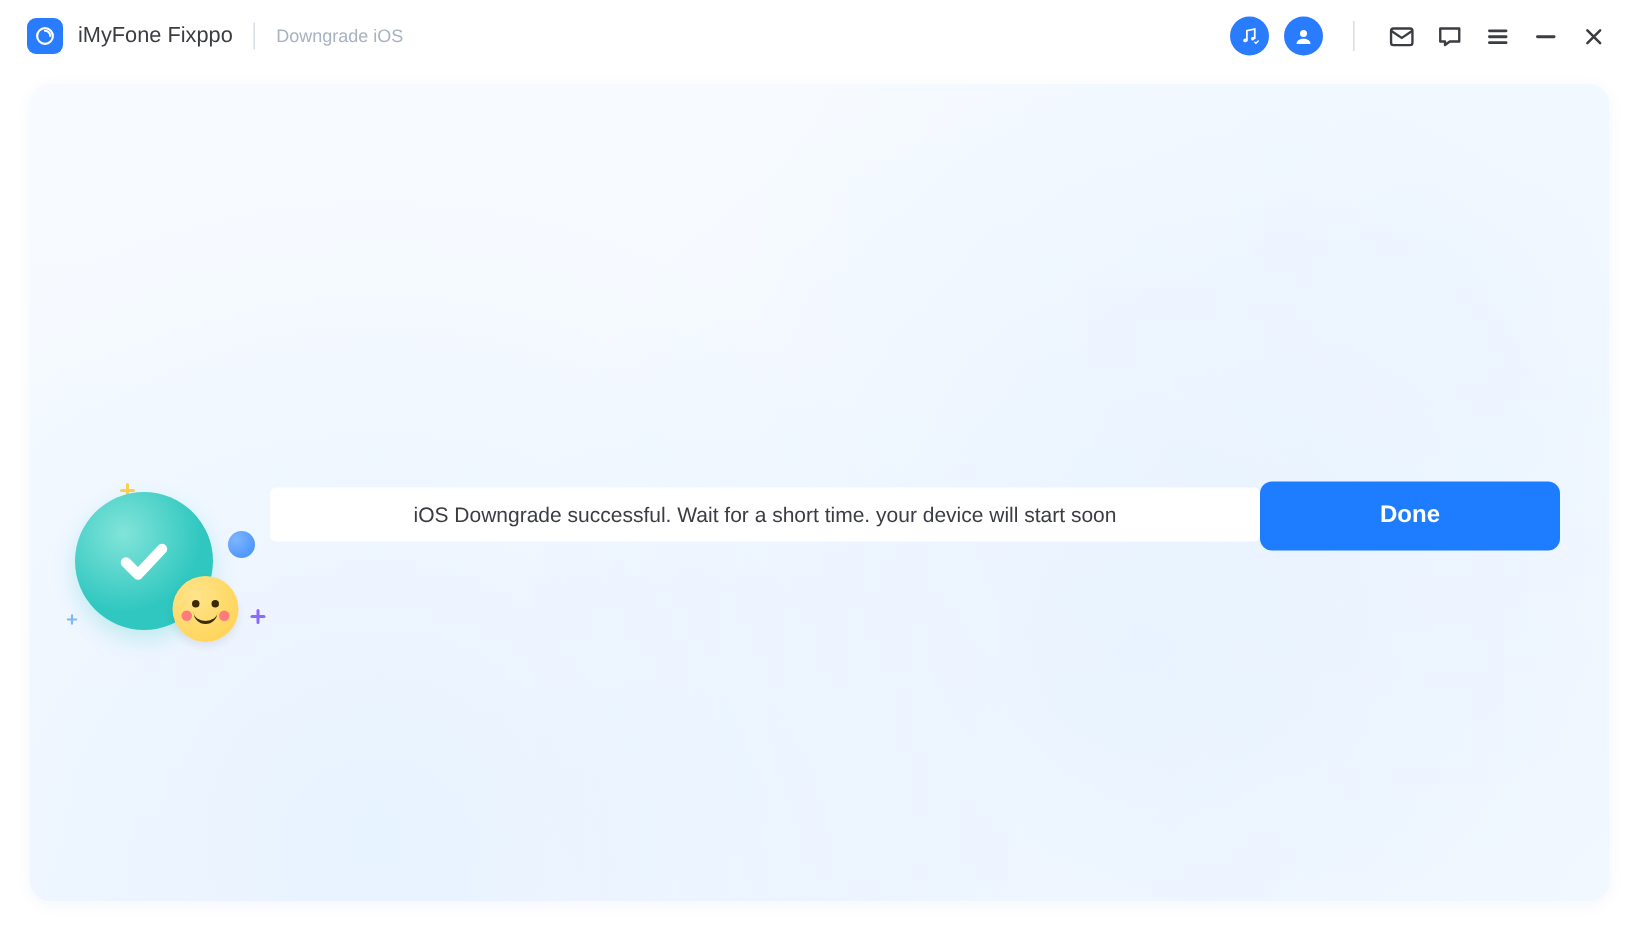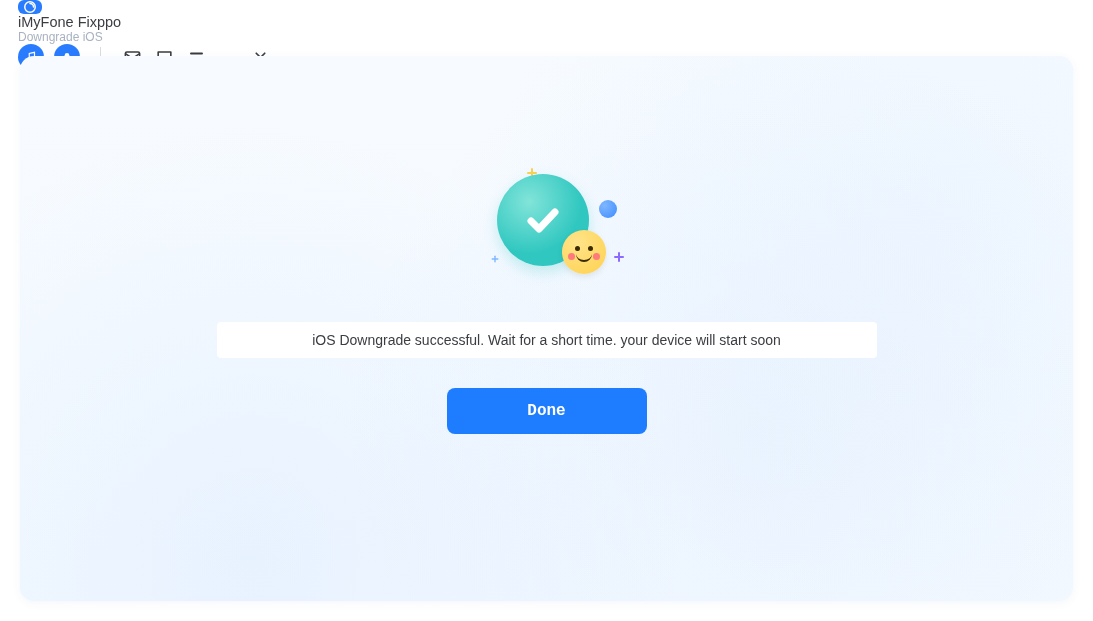--- a/index.html
+++ b/index.html
@@ -3,22 +3,22 @@
 <meta charset="utf-8">
 <style>
   * { box-sizing: border-box; margin: 0; padding: 0; }
   html, body { width: 1093px; height: 621px; font-family: -apple-system, "Segoe UI", Arial, sans-serif; background:#fff; }
   body { position: relative; overflow: hidden; }
 
   
   .titlebar {
     height: 48px;
     display: flex;
+    align-items: center;
     padding: 0 20px 0 18px;
-    flex-direction: column;
   }
   .app-logo {
     width: 24px; height: 24px; border-radius: 6px;
     background: #2a7cff;
     display:flex; align-items:center; justify-content:center;
     margin-right: 10px;
   }
   .app-logo svg { display:block; }
   .app-title { font-size: 14.5px; color:#3b3d42; font-weight:500; }
   .divider {
@@ -42,21 +42,21 @@
   .card {
     position:absolute;
     left:20px; right:20px; top:56px; bottom:20px;
     border-radius:14px;
     background:
       radial-gradient(circle at 22% 92%, rgba(120,180,255,.10) 0, transparent 45%),
       radial-gradient(circle at 70% 70%, rgba(120,180,255,.08) 0, transparent 50%),
       radial-gradient(circle at 88% 25%, rgba(120,180,255,.06) 0, transparent 45%),
       linear-gradient(#f7fbff,#f4f9ff);
     box-shadow: 0 2px 10px rgba(40,80,160,.05);
-    display:flex; flex-direction:column; align-items:center;
+    display:flex; flex-direction:row; align-items:center;
   }
 
   
   .illus {
     margin-top:118px;
     position:relative; width:160px; height:120px;
   }
   .big-circle {
     position:absolute; left:30px; top:0;
     width:92px; height:92px; border-radius:50%;
@@ -110,21 +110,20 @@
     font-size:14px; color:#3b3d42; text-align:center;
     border-radius:4px;
   }
   .done-btn {
     margin-top:30px;
     width:200px; height:46px;
     background:#1e7dff; color:#fff;
     border:none; border-radius:8px;
     font-size:16px; font-weight:600;
     cursor:pointer;
-    font-family:Liberation Mono, monospace;
   }
 </style>
 </head>
 <body>
 
 <div class="titlebar">
   <div class="app-logo">
     <svg width="14" height="14" viewBox="0 0 24 24" fill="none">
       <circle cx="12" cy="12" r="9" stroke="#fff" stroke-width="2.5"></circle>
       <path d="M12 6 A6 6 0 0 1 18 12" stroke="#fff" stroke-width="2.5" fill="none" stroke-linecap="round"></path>

